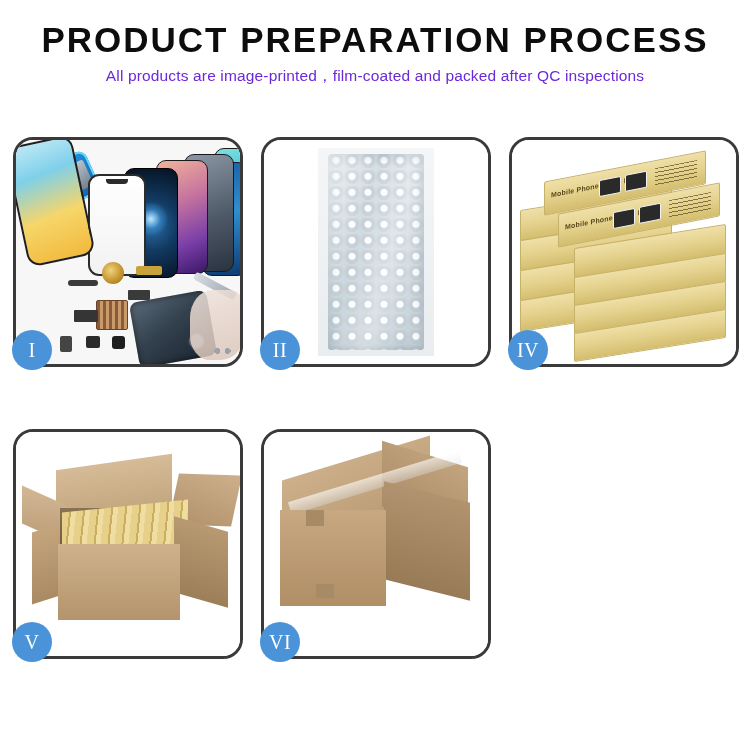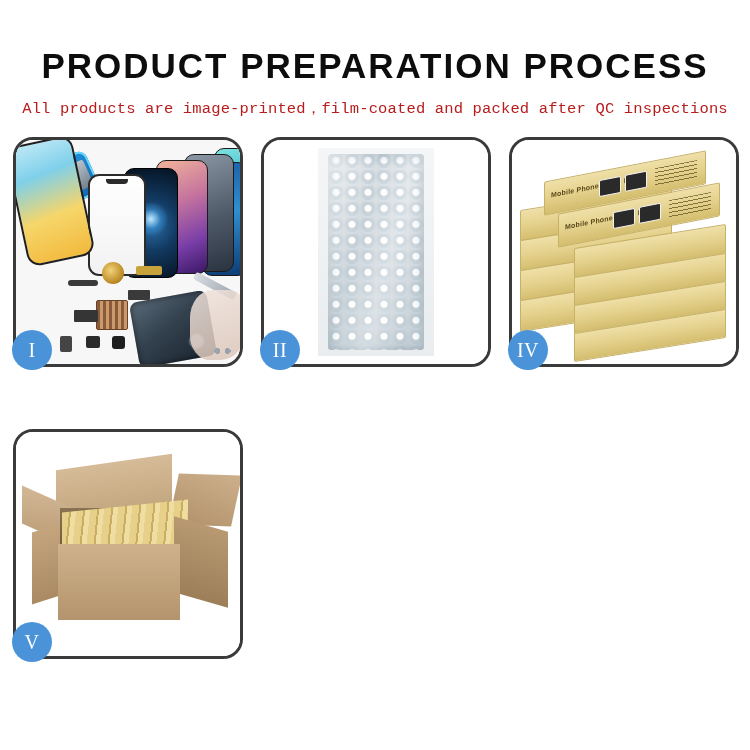--- a/index.html
+++ b/index.html
@@ -6,31 +6,30 @@
   body{
     width:750px;height:750px;
     background:#ffffff;
     font-family:"Liberation Sans","DejaVu Sans",sans-serif;
     overflow:hidden;
     position:relative;
   }
   .page{width:750px;height:750px;position:relative;}
 
   
-  .header{padding-top:48px;text-align:center;}
+  .header{padding-top:22px;text-align:center;}
   .title{
     font-size:35px;font-weight:bold;color:#0d0d0d;
     letter-spacing:2.0px;line-height:1;
     white-space:nowrap;
   }
   .subtitle{
-    margin-top:15px;
-    font-size:15.5px;color:#b91c1c;letter-spacing:0.15px;
+    margin-top:9px;
+    font-size:15.5px;color:#6d28d9;letter-spacing:0.15px;
     white-space:nowrap;
-    font-family:Liberation Mono, monospace;
   }
 
   
   .grid{
     position:absolute;left:13px;top:137px;
     width:726px;
     display:grid;
     grid-template-columns:230px 230px 230px;
     grid-template-rows:230px 230px;
     column-gap:18px;row-gap:62px;
@@ -403,15 +402,27 @@
         <div class="c5-flap-l"></div>
         <div class="c5-inner"></div>
         <div class="c5-items"></div>
         <div class="c5-left"></div>
         <div class="c5-side"></div>
         <div class="c5-front"></div>
       </div>
       <div class="badge">V</div>
     </div>
 
+    <div class="panel">
+      <div class="panel-inner p6">
+        <div class="c6-top"></div>
+        <div class="c6-top2"></div>
+        <div class="c6-tape"></div>
+        <div class="c6-side"></div>
+        <div class="c6-front"></div>
+        <div class="c6-notch1"></div>
+        <div class="c6-notch2"></div>
+      </div>
+      <div class="badge">VI</div>
+    </div>
 
   </div>
 </div>
 
 </body></html>

